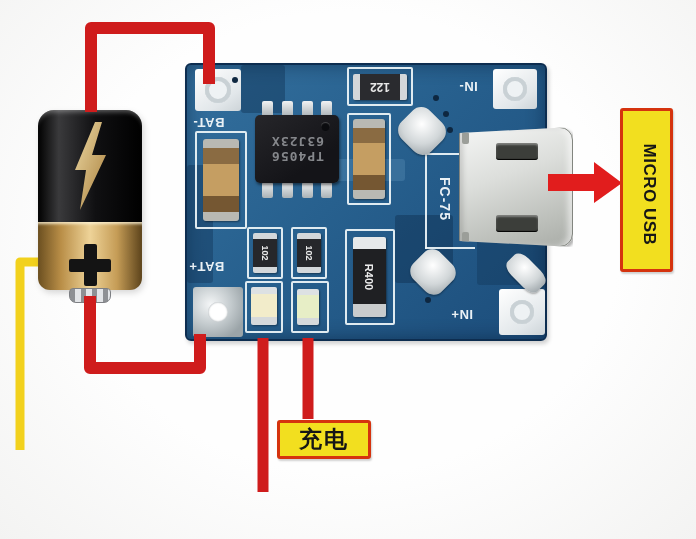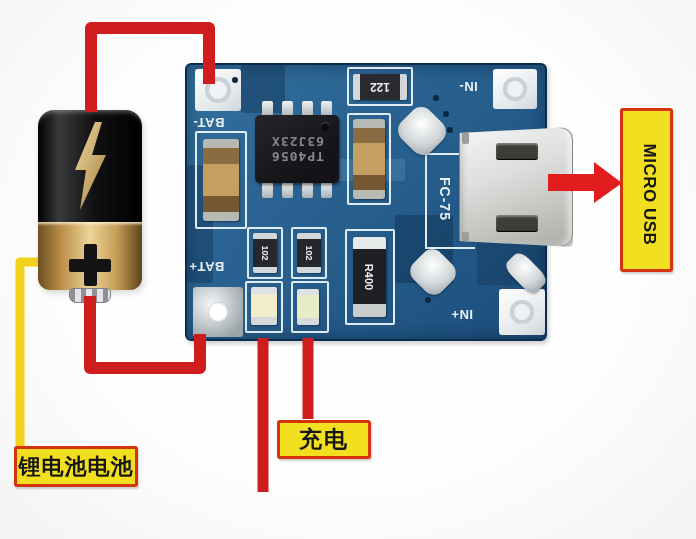--- a/index.html
+++ b/index.html
@@ -262,16 +262,15 @@
     <path d="M91 112 L91 28 L209 28 L209 84" fill="none" stroke="#cf1c1c" stroke-width="12" stroke-linecap="butt" stroke-linejoin="round"></path>
     <path d="M90 296 L90 368 L200 368 L200 334" fill="none" stroke="#cf1c1c" stroke-width="12" stroke-linecap="butt" stroke-linejoin="round"></path>
     <path d="M263 338 L263 492" fill="none" stroke="#cf1c1c" stroke-width="11"></path>
     <path d="M308 338 L308 419" fill="none" stroke="#cf1c1c" stroke-width="11"></path>
     <polygon points="548,174 594,174 594,162 622,183 594,203 594,191 548,191" fill="#e11d1d"></polygon>
   </svg>
 
   <div class="tag tag-usb">
     <div class="vtext">MICRO USB</div>
   </div>
-  <div class="tag tag-battery">锂电池电池</div>
   <div class="tag tag-charging">充电</div>
 
 </div>
 
 </body></html>

